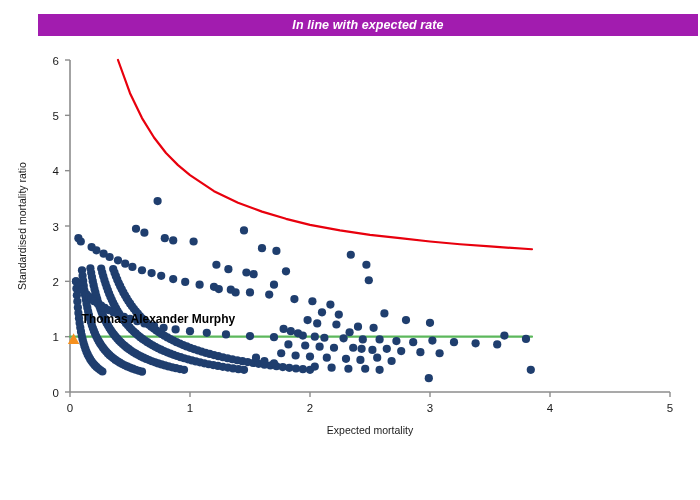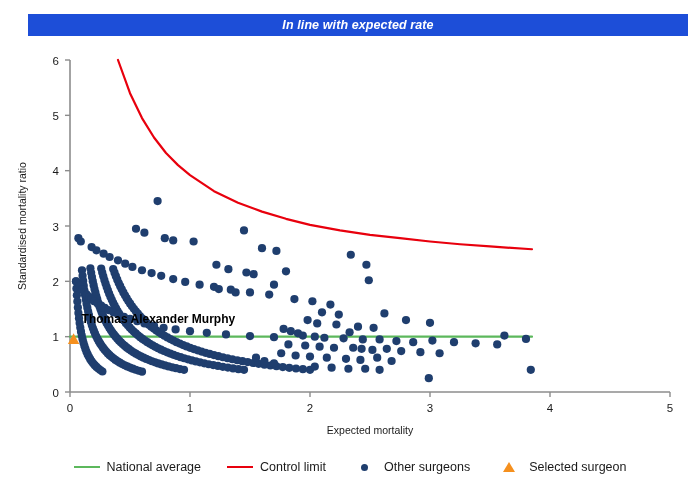--- a/index.html
+++ b/index.html
@@ -16,25 +16,25 @@
   }
   #app {
     position: relative;
     width: 700px;
     height: 500px;
   }
 
   
   .banner {
     position: absolute;
-    left: 28px;
+    left: 38px;
     top: 14px;
     width: 660px;
     height: 22px;
-    background: #1d4ed8;
+    background: #a21caf;
     display: flex;
     align-items: center;
     justify-content: center;
   }
   .banner-title {
     color: #ffffff;
     font-size: 12.5px;
     font-weight: bold;
     font-style: italic;
     letter-spacing: 0.1px;
@@ -514,32 +514,14 @@
           <circle cx="264.40" cy="361.01" r="4.1" fill="#1f3e6e"></circle>
           <circle cx="274.00" cy="363.23" r="4.1" fill="#1f3e6e"></circle>
           <circle cx="256.00" cy="357.69" r="4.1" fill="#1f3e6e"></circle>
         </g>
       <g id="annotation-layer">
           <text x="81.6" y="323.43333333333334" class="point-annotation">Thomas Alexander Murphy</text>
         </g>
     </svg>
   </div>
 
-  <div class="legend" id="legend">
-      <div class="legend-item">
-        <span class="swatch-line" style="border-top-color: rgb(92, 184, 92);"></span>
-        <span class="legend-label">National average</span>
-      </div>
-      <div class="legend-item">
-        <span class="swatch-line" style="border-top-color: rgb(232, 0, 13);"></span>
-        <span class="legend-label">Control limit</span>
-      </div>
-      <div class="legend-item">
-        <span class="swatch-dot" style="background: rgb(31, 62, 110);"></span>
-        <span class="legend-label">Other surgeons</span>
-      </div>
-      <div class="legend-item">
-        <span class="swatch-tri" style="border-bottom: 10px solid rgb(245, 144, 30);"></span>
-        <span class="legend-label">Selected surgeon</span>
-      </div>
-    </div>
 
 </div>
 
 </body></html>

